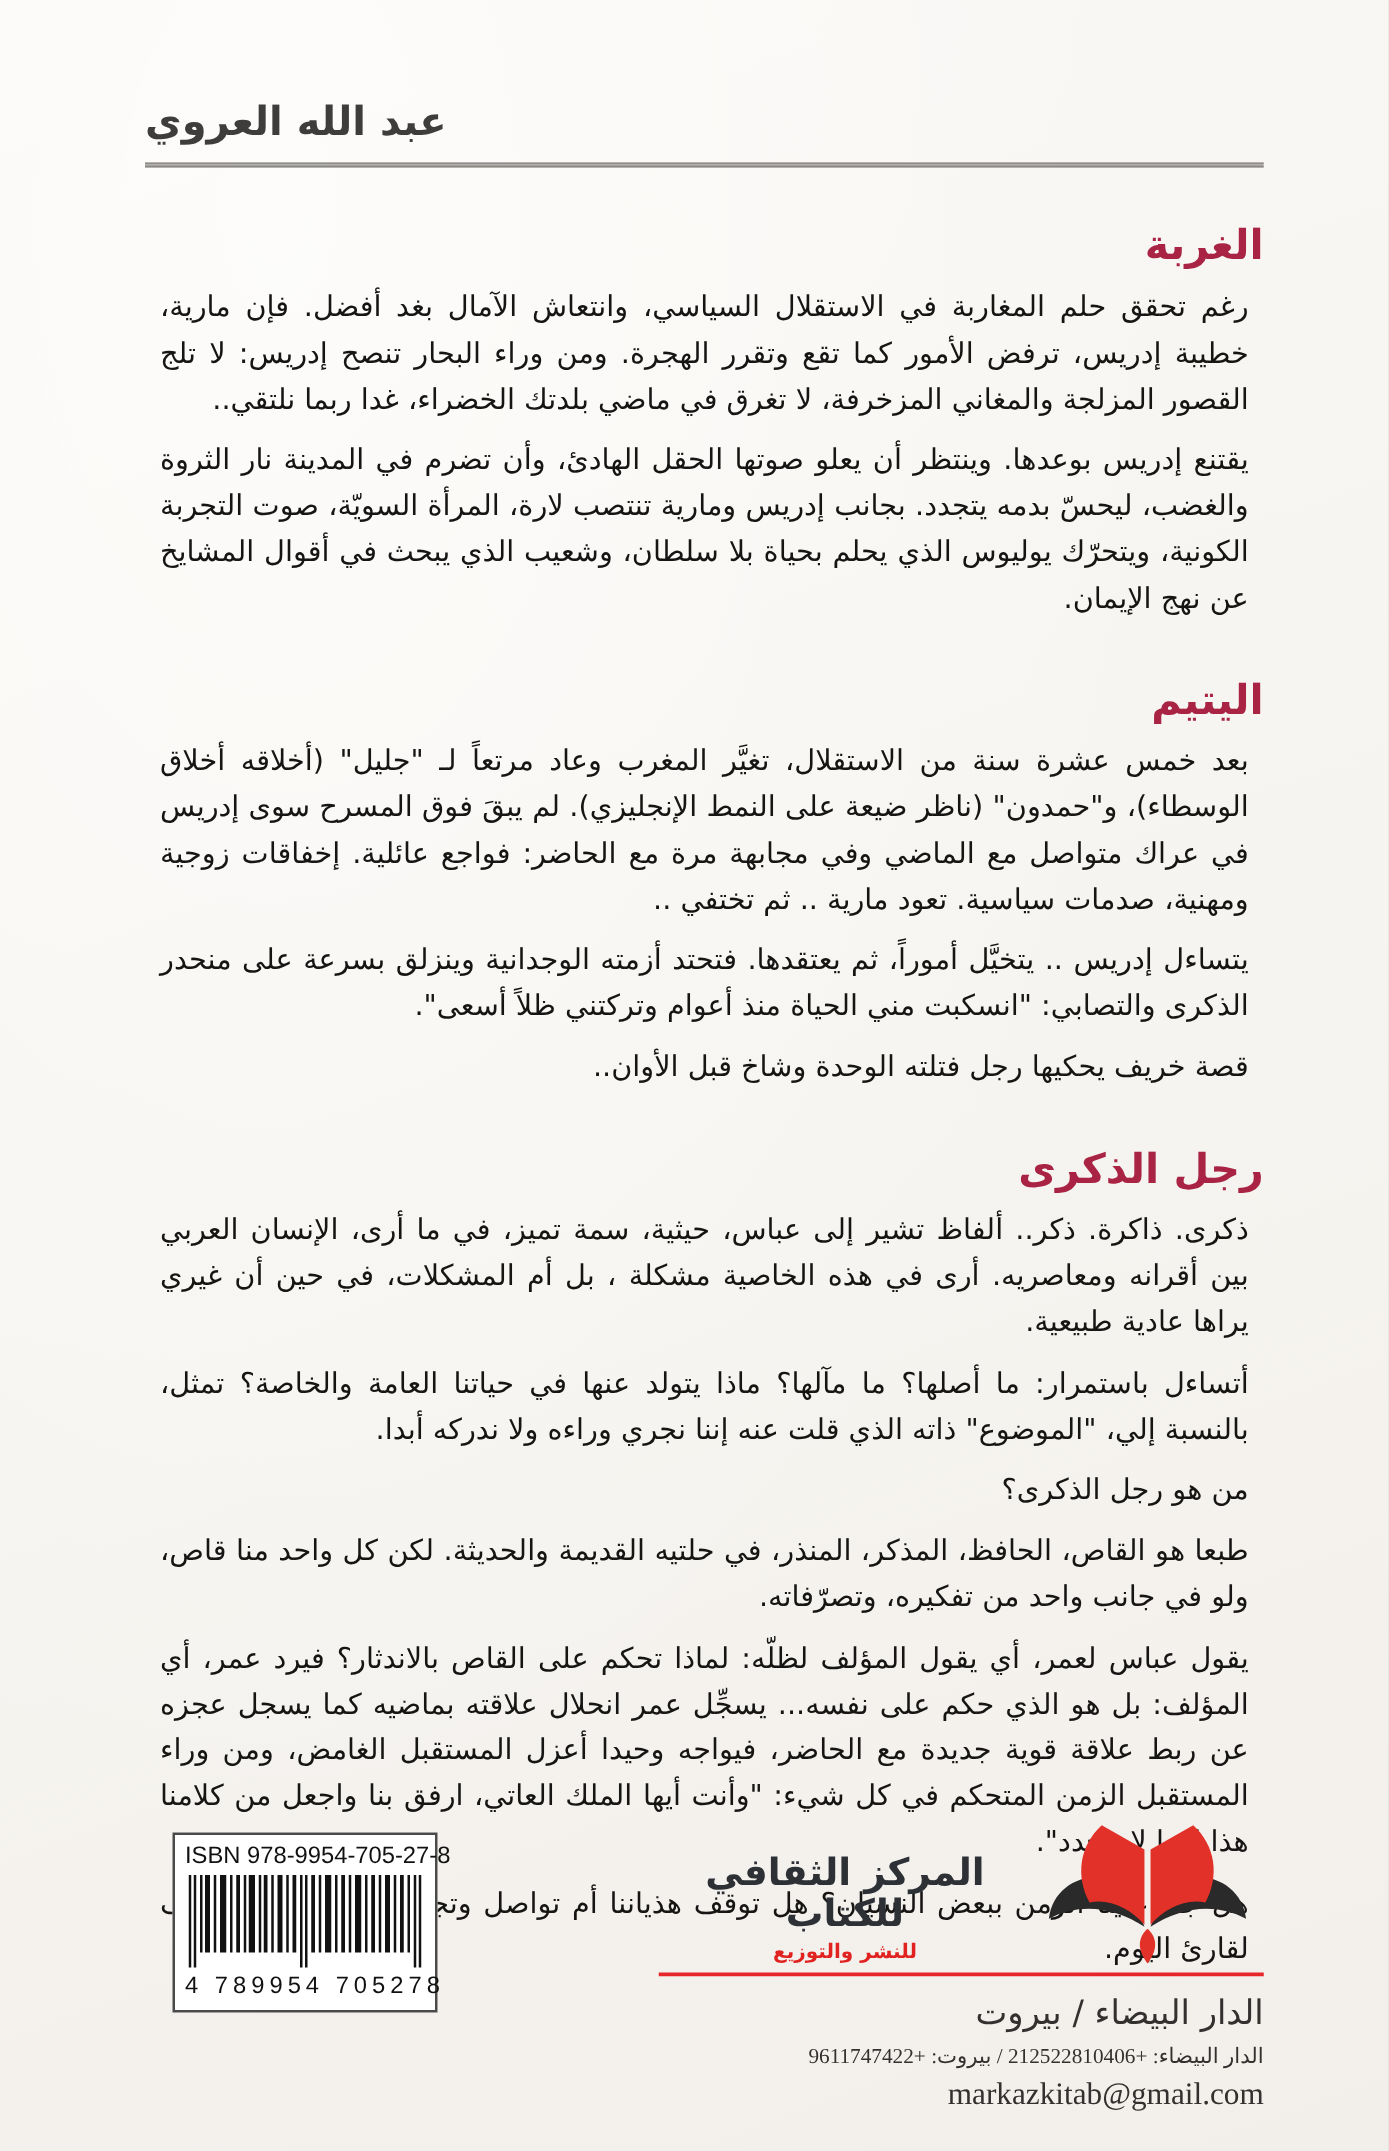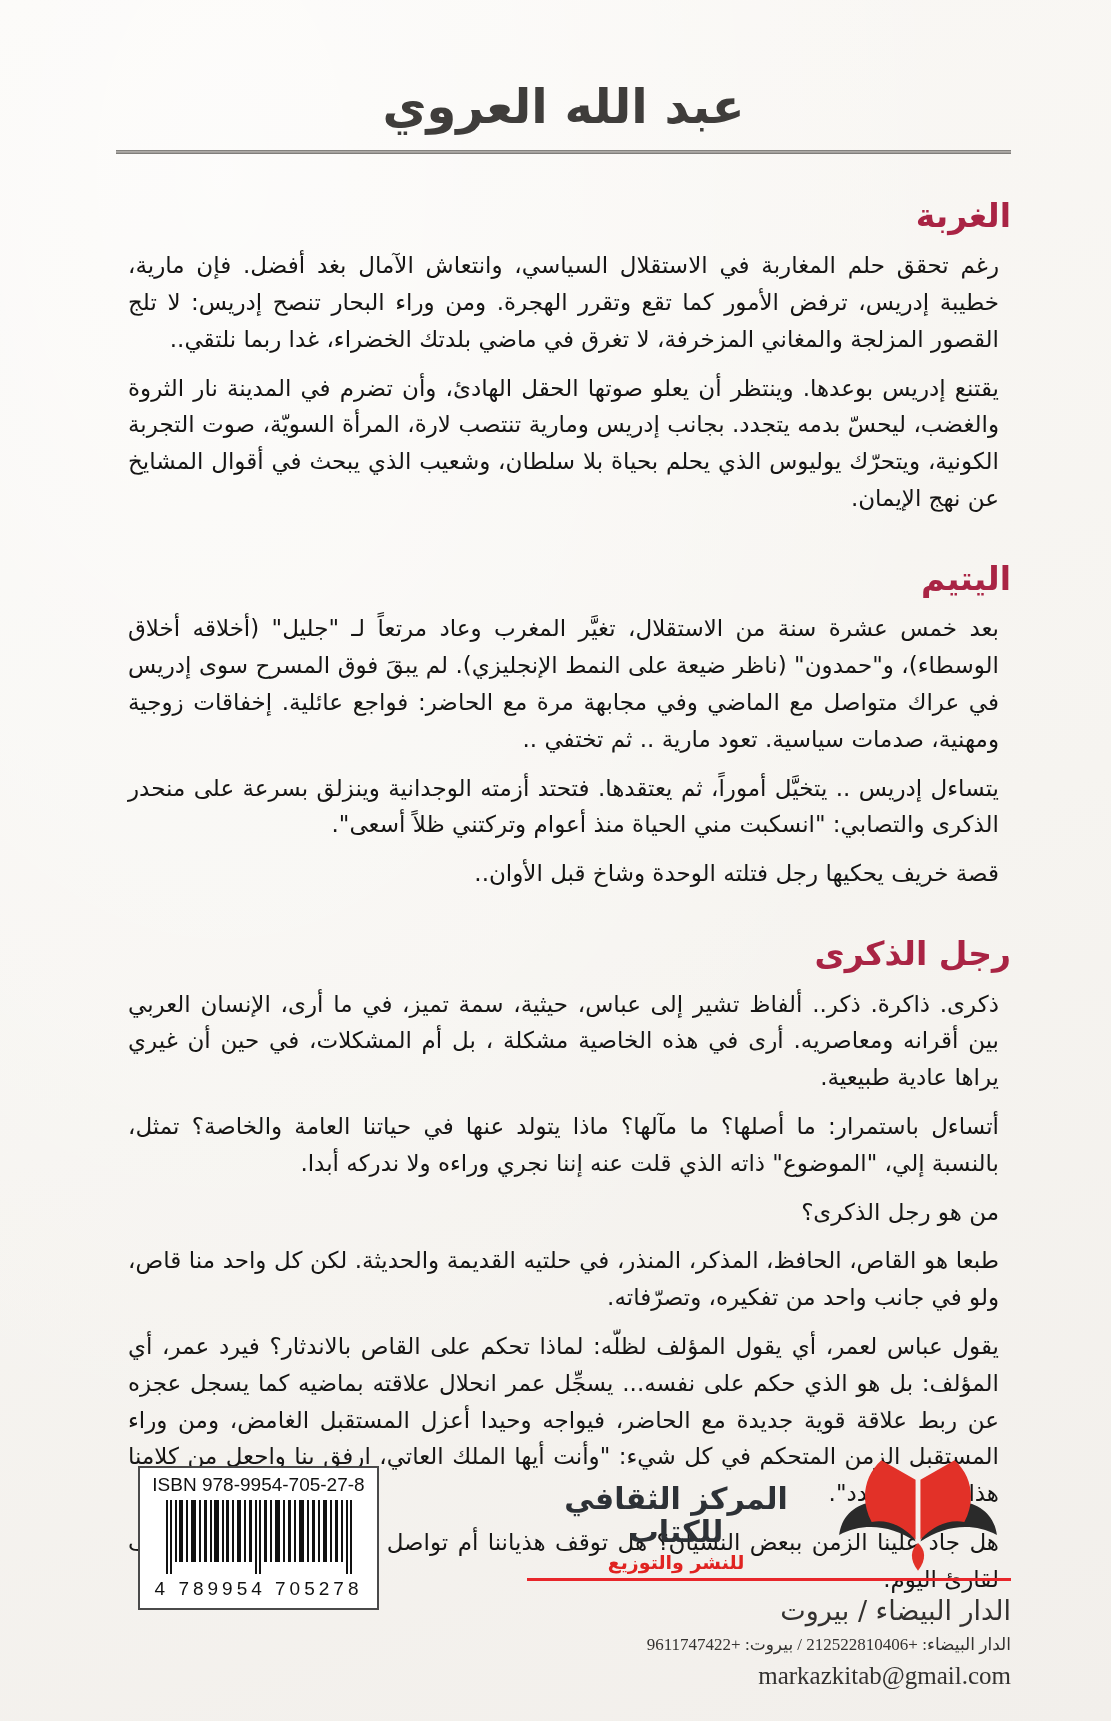--- a/index.html
+++ b/index.html
@@ -10,22 +10,22 @@
     background:
       radial-gradient(ellipse at 20% 10%, rgba(255,255,255,.6), rgba(255,255,255,0) 60%),
       linear-gradient(160deg,#faf8f5 0%,#f6f4f0 55%,#f2efeb 100%);
     overflow:hidden;
     font-family:"DejaVu Sans", sans-serif;
     direction:rtl;
     box-shadow:0 0 18px rgba(0,0,0,.25);
   }
   .content{padding:78px 100px 0 116px;}
   .author{
-    font-size:48px;font-weight:600;color:#3f3d3b;
-    text-align:center;letter-spacing:0;line-height:1.2;
+    font-size:32px;font-weight:600;color:#3f3d3b;
+    text-align:left;letter-spacing:0;line-height:1.2;
   }
   .divider{
     margin-top:14px;height:4px;
     background:linear-gradient(#6f6d6a,#b9b6b2 45%,#6f6d6a);
   }
   .book-title{
     margin:24px 0 0 0;
     font-size:48px;font-weight:800;color:#a92444;
     text-align:right;line-height:1.15;
   }
@@ -38,40 +38,40 @@
     margin:12px;
     font-size:23px;line-height:1.6;color:#161514;
     text-align:justify;text-justify:inter-word;
   }
   .footer{
     position:absolute;left:0;right:0;top:1452px;height:269px;
   }
   
   .barcode-box{
     position:absolute;left:138px;top:14px;
-    width:241px;background:#fff;border:2px solid #4a4a4a;
+    width:212px;background:#fff;border:2px solid #4a4a4a;
     padding:6px 8px 8px 8px;box-sizing:border-box;text-align:center;
   }
   .isbn-label{
     font-family:"Liberation Sans", sans-serif;
     font-size:19px;color:#111;direction:ltr;white-space:nowrap;
   }
   .barcode-svg{display:block;margin:4px auto 0 auto;width:188px;height:76px;}
   .barcode-digits{
     font-family:"Liberation Sans", sans-serif;
     font-size:19px;color:#111;direction:ltr;letter-spacing:4px;
     margin-top:2px;white-space:nowrap;
   }
   
   .publisher{position:absolute;right:100px;top:0;width:484px;}
   .publisher-top{display:flex;align-items:flex-start;}
   .logo-icon{flex:0 0 auto;width:186px;height:122px;}
   .pub-names{flex:1 1 auto;text-align:center;padding-top:30px;}
   .pub-name{font-size:30px;font-weight:800;color:#2d3136;line-height:1.1;}
-  .pub-sub{font-size:19px;font-weight:700;color:#e02321;margin-top:3px;}
+  .pub-sub{font-size:16px;font-weight:700;color:#e02321;margin-top:3px;}
   .red-line{height:3px;background:#e8262a;margin-top:4px;}
   .contact{margin-top:12px;text-align:right;}
   .contact .addr{font-size:27px;color:#33312f;line-height:1.35;}
   .contact .phones{
     font-size:17px;color:#33312f;line-height:1.4;margin-top:4px;
     font-family:"Liberation Serif", serif;
   }
   .contact .email{
     font-size:25px;color:#33312f;line-height:1.35;margin-top:2px;
     font-family:"Liberation Serif", serif;direction:ltr;text-align:right;

